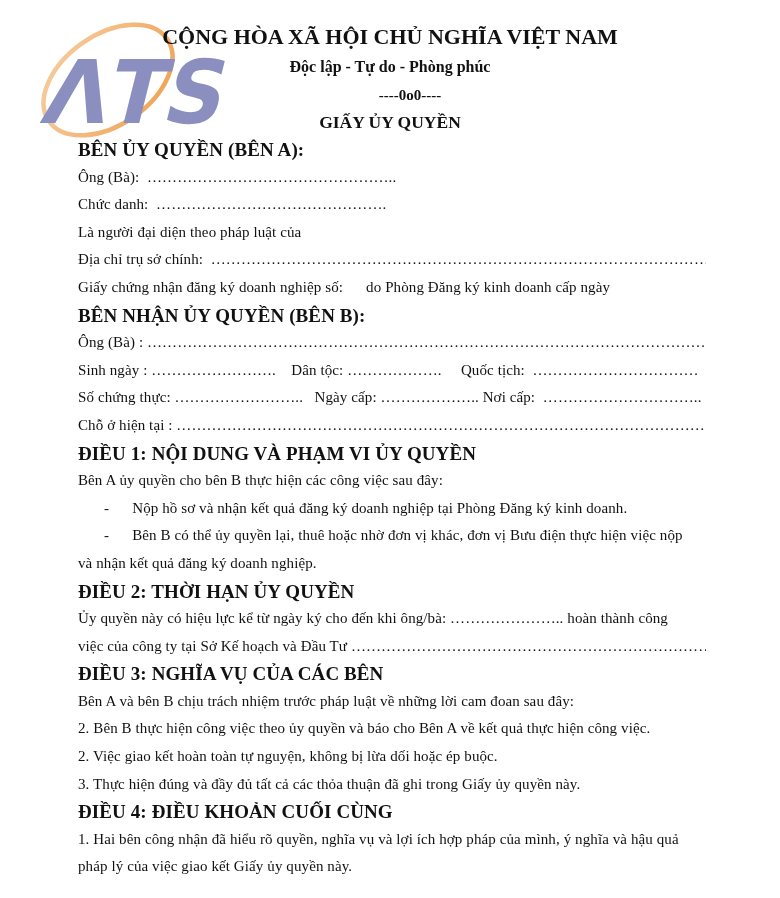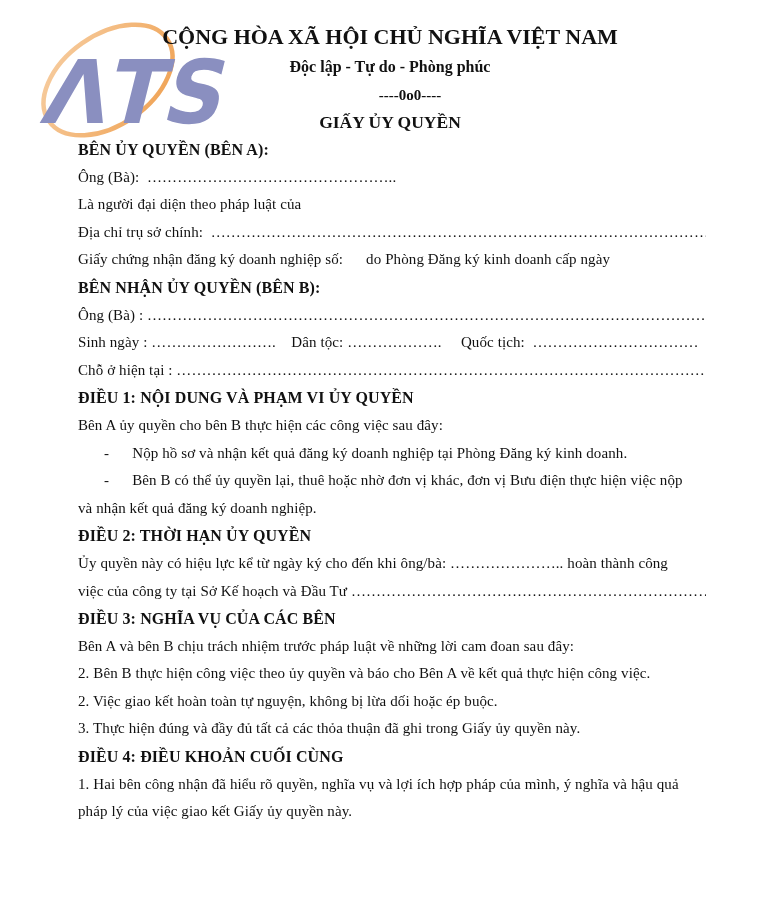--- a/index.html
+++ b/index.html
@@ -40,21 +40,21 @@
     z-index: 2;
   }
   .doc-line {
     font-size: 15px;
     line-height: 27.6px;
     height: 27.6px;
     white-space: pre;
     overflow: hidden;
     letter-spacing: 0.1px;
   }
-  .doc-line.bold { font-weight: bold; font-size: 16px; }
+  .doc-line.bold { font-weight: bold; font-size: 19px; }
   .doc-line.indent { text-indent: 26px; }
 </style>
 </head>
 <body>
 
 <div class="page">
 
   <svg class="logo-svg" viewBox="0 0 212 128" aria-hidden="true">
     <defs>
       <linearGradient id="swooshGrad" x1="0" y1="1" x2="1" y2="0">
@@ -69,26 +69,28 @@
   <div class="header">
     <div class="h-line1">CỘNG HÒA XÃ HỘI CHỦ NGHĨA VIỆT NAM</div>
     <div class="h-line2">Độc lập - Tự do - Phòng phúc</div>
     <div class="h-sep">----0o0----</div>
     <div class="h-title">GIẤY ỦY QUYỀN</div>
   </div>
 
   <div class="doc-body" id="doc-body">
       <div class="doc-line bold">BÊN ỦY QUYỀN (BÊN A):</div>
       <div class="doc-line">Ông (Bà):  …………………………………………..</div>
+      <div class="doc-line">Chức danh:  ……………………………………….</div>
       <div class="doc-line">Là người đại diện theo pháp luật của</div>
       <div class="doc-line">Địa chỉ trụ sở chính:  ………………………………………………………………………………………………………………………</div>
       <div class="doc-line">Giấy chứng nhận đăng ký doanh nghiệp số:      do Phòng Đăng ký kinh doanh cấp ngày</div>
       <div class="doc-line bold">BÊN NHẬN ỦY QUYỀN (BÊN B):</div>
       <div class="doc-line">Ông (Bà) : ……………………………………………………………………………………………………………………………………</div>
       <div class="doc-line">Sinh ngày : …………………….    Dân tộc: ……………….     Quốc tịch:  ……………………………</div>
+      <div class="doc-line">Số chứng thực: ……………………..   Ngày cấp: ……………….. Nơi cấp:  …………………………..</div>
       <div class="doc-line">Chỗ ở hiện tại : ……………………………………………………………………………………………………………………....</div>
       <div class="doc-line bold">ĐIỀU 1: NỘI DUNG VÀ PHẠM VI ỦY QUYỀN</div>
       <div class="doc-line">Bên A ủy quyền cho bên B thực hiện các công việc sau đây:</div>
       <div class="doc-line indent">-      Nộp hồ sơ và nhận kết quả đăng ký doanh nghiệp tại Phòng Đăng ký kinh doanh.</div>
       <div class="doc-line indent">-      Bên B có thể ủy quyền lại, thuê hoặc nhờ đơn vị khác, đơn vị Bưu điện thực hiện việc nộp</div>
       <div class="doc-line">và nhận kết quả đăng ký doanh nghiệp.</div>
       <div class="doc-line bold">ĐIỀU 2: THỜI HẠN ỦY QUYỀN</div>
       <div class="doc-line">Ủy quyền này có hiệu lực kể từ ngày ký cho đến khi ông/bà: ………………….. hoàn thành công</div>
       <div class="doc-line">việc của công ty tại Sở Kế hoạch và Đầu Tư ………………………………………………………………………….</div>
       <div class="doc-line bold">ĐIỀU 3: NGHĨA VỤ CỦA CÁC BÊN</div>

